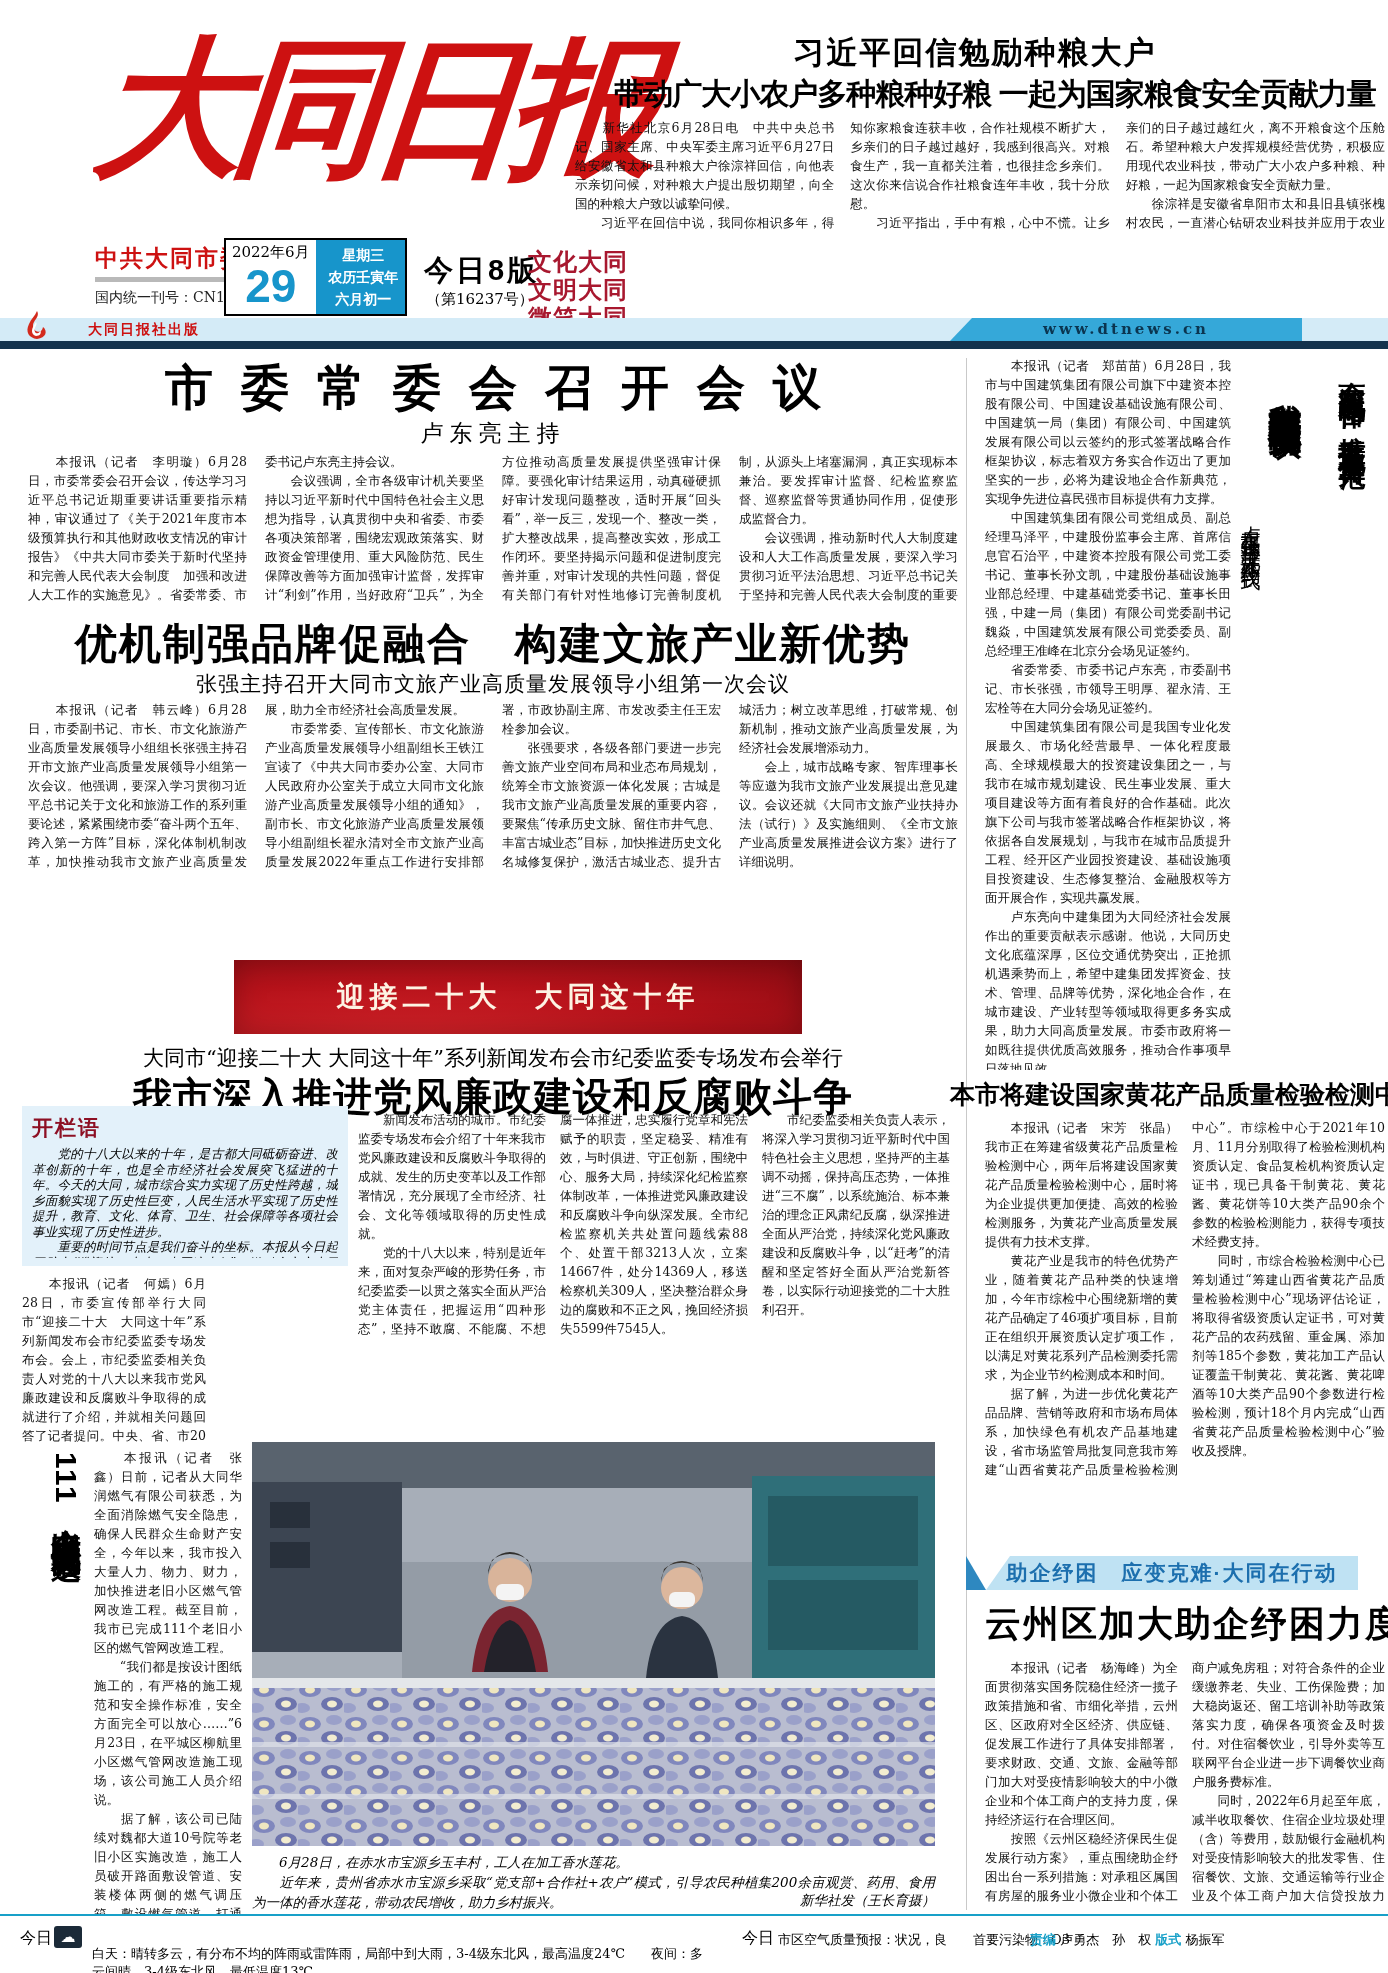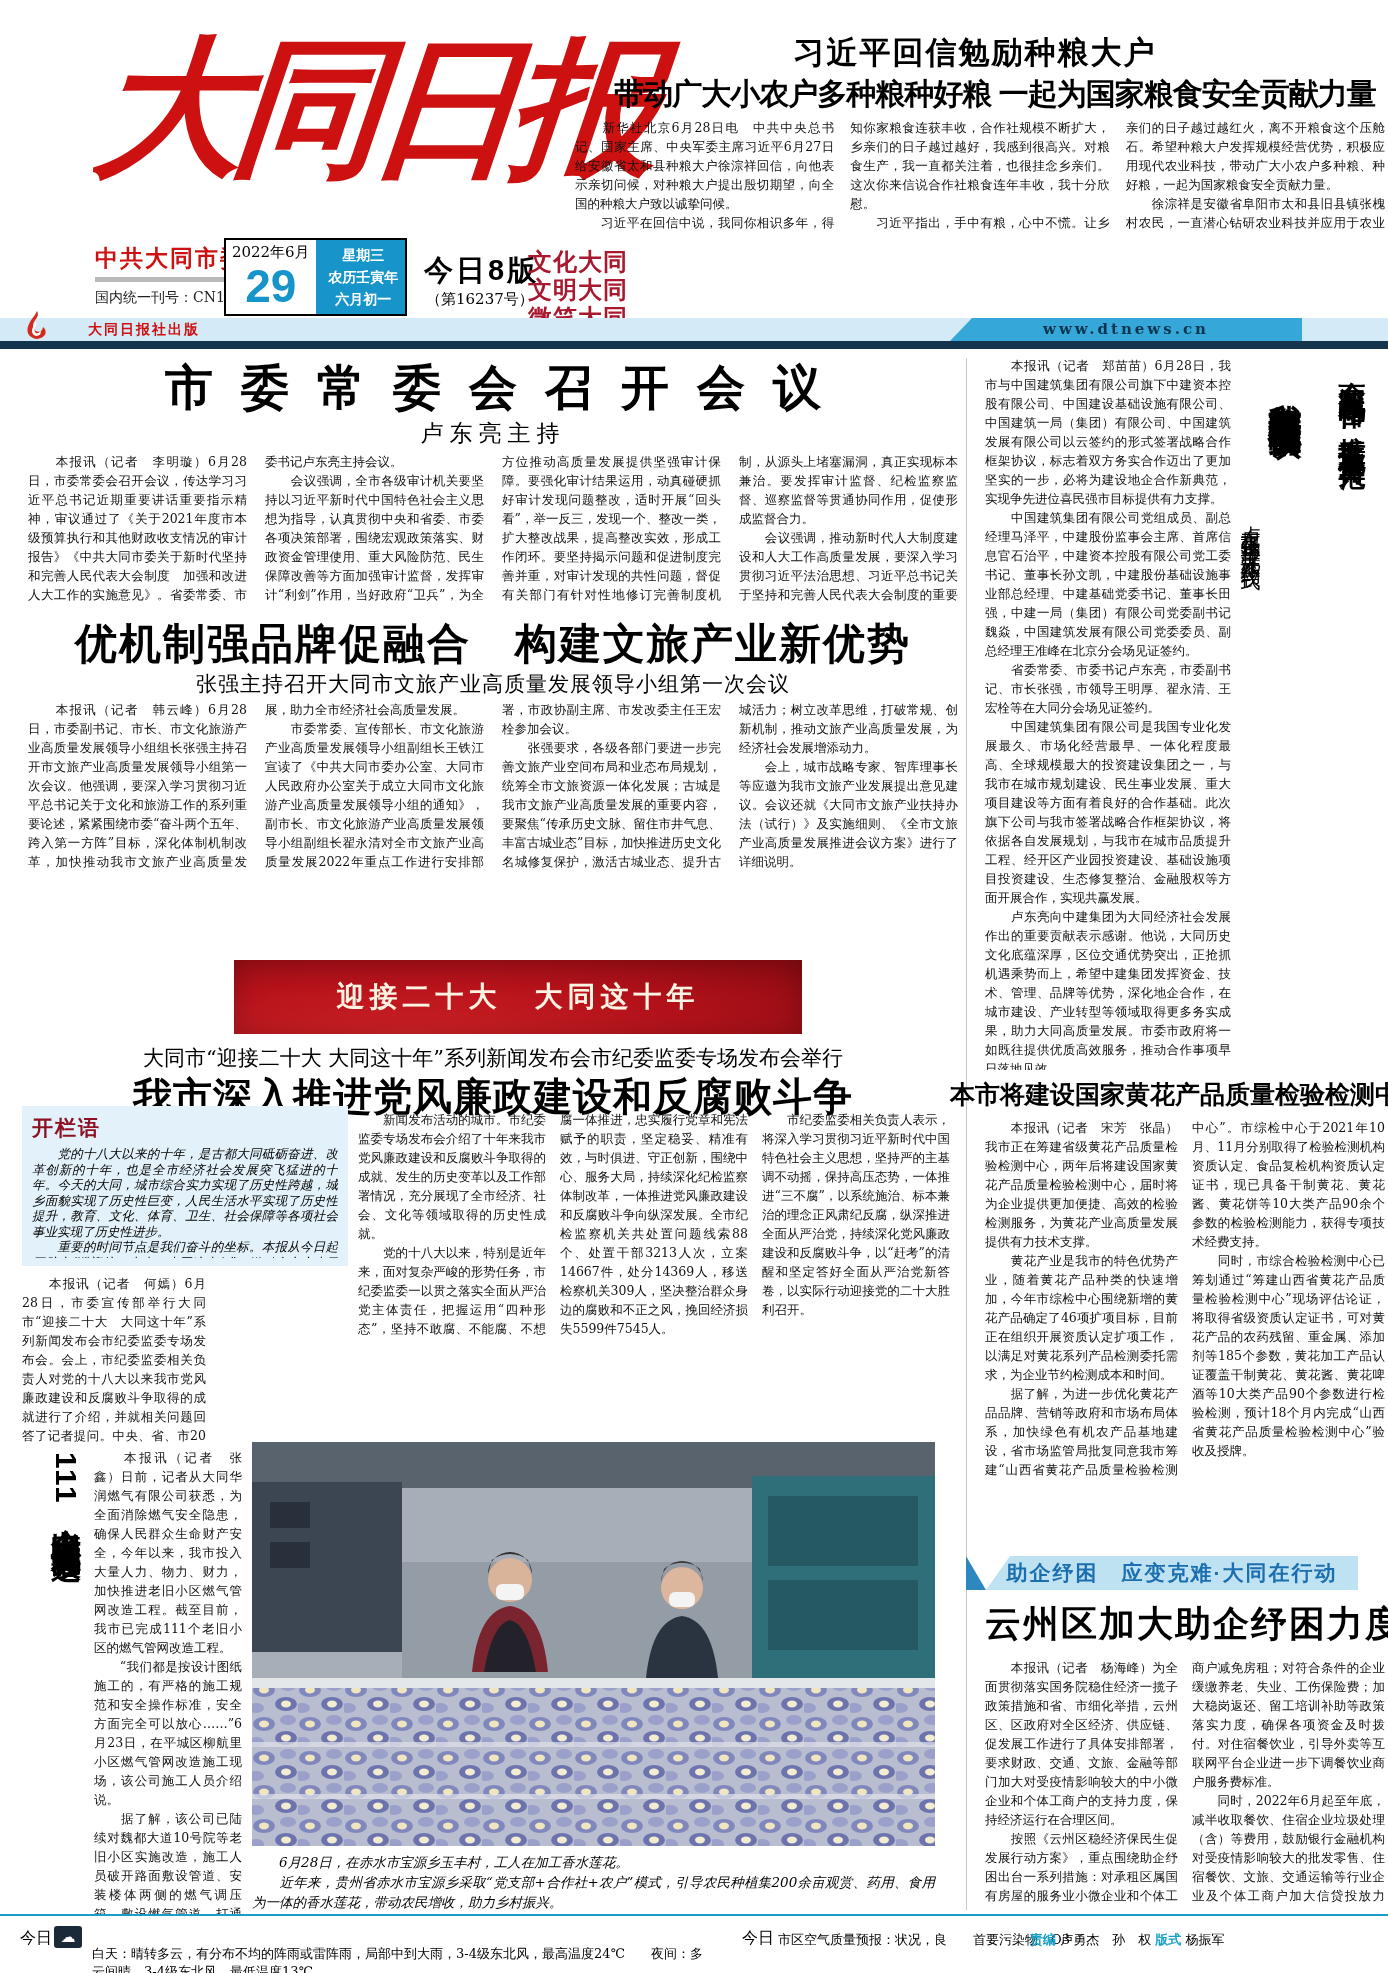--- a/index.html
+++ b/index.html
@@ -222,20 +222,21 @@
     <rect x="417" y="150" width="26" height="15" rx="6" fill="#f4f4f4"></rect>
     <path d="M394 236 q6 -58 36 -62 q30 4 36 62 Z" fill="#2a3340"></path>
 
     <rect x="0" y="236" width="683" height="10" fill="#e4e7ea"></rect>
     <rect x="0" y="246" width="683" height="158" fill="url(#flowers)"></rect>
     <rect x="0" y="300" width="683" height="5" fill="#dfe2e8" opacity="0.7"></rect>
     <rect x="0" y="352" width="683" height="5" fill="#dfe2e8" opacity="0.7"></rect>
   </svg>
   <div class="abs caption"><span>　　6月28日，在赤水市宝源乡玉丰村，工人在加工香水莲花。</span>
 <span>　　近年来，贵州省赤水市宝源乡采取“党支部+合作社+农户”模式，引导农民种植集200余亩观赏、药用、食用为一体的香水莲花，带动农民增收，助力乡村振兴。</span></div>
+  <div class="abs credit">新华社发（王长育摄）</div>
 
   <div class="abs r-body jbody">　　本报讯（记者　郑苗苗）6月28日，我市与中国建筑集团有限公司旗下中建资本控股有限公司、中国建设基础设施有限公司、中国建筑一局（集团）有限公司、中国建筑发展有限公司以云签约的形式签署战略合作框架协议，标志着双方务实合作迈出了更加坚实的一步，必将为建设地企合作新典范，实现争先进位喜民强市目标提供有力支撑。
 　　中国建筑集团有限公司党组成员、副总经理马泽平，中建股份监事会主席、首席信息官石治平，中建资本控股有限公司党工委书记、董事长孙文凯，中建股份基础设施事业部总经理、中建基础党委书记、董事长田强，中建一局（集团）有限公司党委副书记魏焱，中国建筑发展有限公司党委委员、副总经理王准峰在北京分会场见证签约。
 　　省委常委、市委书记卢东亮，市委副书记、市长张强，市领导王明厚、翟永清、王宏栓等在大同分会场见证签约。
 　　中国建筑集团有限公司是我国专业化发展最久、市场化经营最早、一体化程度最高、全球规模最大的投资建设集团之一，与我市在城市规划建设、民生事业发展、重大项目建设等方面有着良好的合作基础。此次旗下公司与我市签署战略合作框架协议，将依据各自发展规划，与我市在城市品质提升工程、经开区产业园投资建设、基础设施项目投资建设、生态修复整治、金融股权等方面开展合作，实现共赢发展。
 　　卢东亮向中建集团为大同经济社会发展作出的重要贡献表示感谢。他说，大同历史文化底蕴深厚，区位交通优势突出，正抢抓机遇乘势而上，希望中建集团发挥资金、技术、管理、品牌等优势，深化地企合作，在城市建设、产业转型等领域取得更多务实成果，助力大同高质量发展。市委市政府将一如既往提供优质高效服务，推动合作事项早日落地见效。
 　　马泽平说，大同是山西省最具发展潜力的城市之一，市委市政府为企业扎根大同、服务大同、建设大同提供了良好环境。中建集团将进一步发挥全产业链优势，与大同携手深化务实合作，为大同经济社会高质量发展贡献更多力量。</div>
   <div class="abs r-byline">卢东亮张强马泽平等见证云签约仪式</div>
   <div class="abs r-h sans">我市与中建集团四家公司签署战略合作框架协议</div>
   <div class="abs r-kicker sans">全面深化战略合作　携手打造地企合作典范</div>

